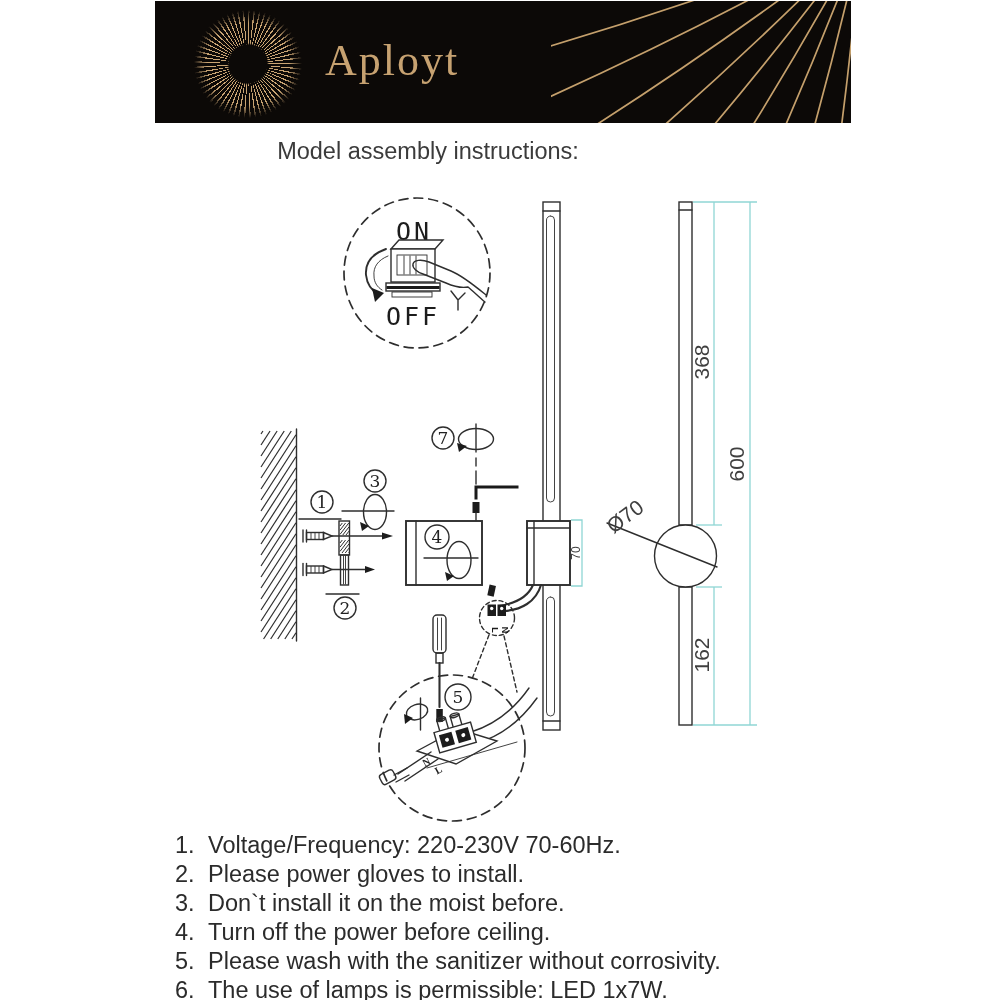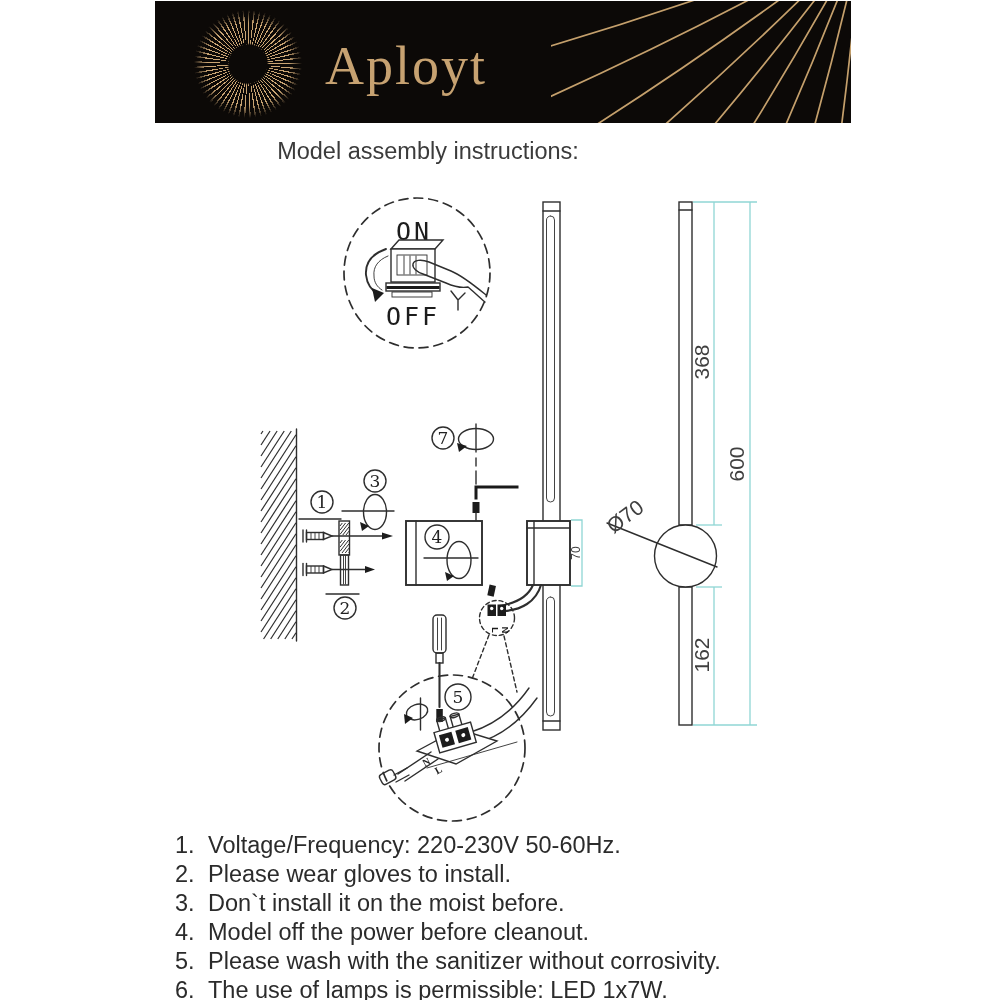--- a/index.html
+++ b/index.html
@@ -9,21 +9,21 @@
   
   .banner{position:absolute;left:155px;top:1px;width:696px;height:122px;
           background:#0c0907;overflow:hidden;}
   .sunburst{position:absolute;left:38px;top:8px;width:110px;height:110px;border-radius:50%;
     background:
       radial-gradient(circle, rgba(12,9,7,0) 0 41px, #0c0907 54px),
       radial-gradient(circle, #0c0907 0 19px, rgba(12,9,7,0) 21px),
       repeating-conic-gradient(from 0deg, #c9a473 0deg 1.7deg, rgba(12,9,7,0) 1.7deg 5.9deg);}
   .fan{position:absolute;right:0;top:0;width:300px;height:122px;}
   .brand{position:absolute;left:170px;top:34px;font-family:"Liberation Serif",serif;
-         font-size:54px;font-weight:400;color:#c7a271;letter-spacing:2px;}
+         font-size:44px;font-weight:400;color:#c7a271;letter-spacing:2px;}
 
   
   .title{position:absolute;left:0;top:137px;width:856px;text-align:center;
          color:#3b3b3b;font-size:23.5px;line-height:28px;}
 
   
   .diagram{position:absolute;left:0;top:0;width:1000px;height:1000px;}
   .s{stroke:#2e2e2e;fill:none;stroke-width:1.4;stroke-linecap:round;}
   .s2{stroke-width:1.9;}
   .thin{stroke-width:0.9;}
@@ -311,33 +311,33 @@
     </g>
     <text x="702" y="369" class="dimtxt" transform="rotate(-90 702 362)">368</text>
     <text x="737" y="471" class="dimtxt" transform="rotate(-90 737 464)">600</text>
     <text x="702" y="662" class="dimtxt" transform="rotate(-90 702 655)">162</text>
   </g>
 </svg>
 
 <div class="ilist">
   <div class="li-row">
     <span class="li-num">1.</span>
-    <span class="li-text">Voltage/Frequency: 220-230V 50-60Hz.</span>
+    <span class="li-text">Voltage/Frequency: 220-230V 70-60Hz.</span>
   </div>
   <div class="li-row">
     <span class="li-num">2.</span>
-    <span class="li-text">Please wear gloves to install.</span>
+    <span class="li-text">Please power gloves to install.</span>
   </div>
   <div class="li-row">
     <span class="li-num">3.</span>
     <span class="li-text">Don`t install it on the moist before.</span>
   </div>
   <div class="li-row">
     <span class="li-num">4.</span>
-    <span class="li-text">Model off the power before cleanout.</span>
+    <span class="li-text">Turn off the power before ceiling.</span>
   </div>
   <div class="li-row">
     <span class="li-num">5.</span>
     <span class="li-text">Please wash with the sanitizer without corrosivity.</span>
   </div>
   <div class="li-row">
     <span class="li-num">6.</span>
     <span class="li-text">The use of lamps is permissible: LED 1x7W.</span>
   </div>
 </div>

